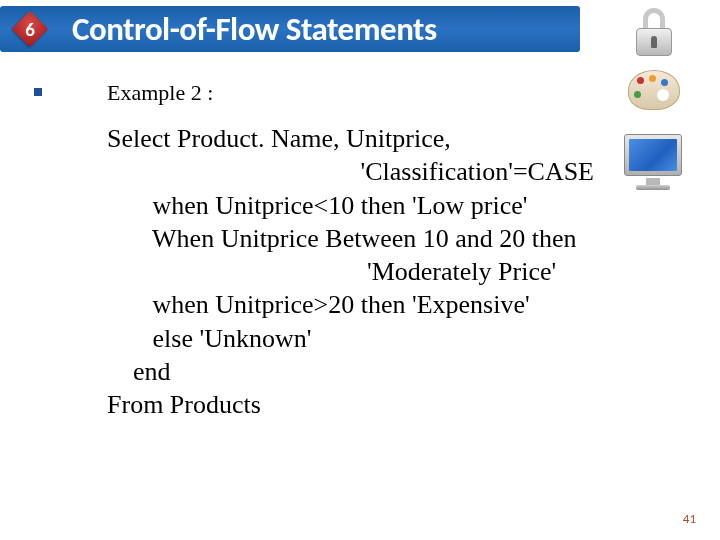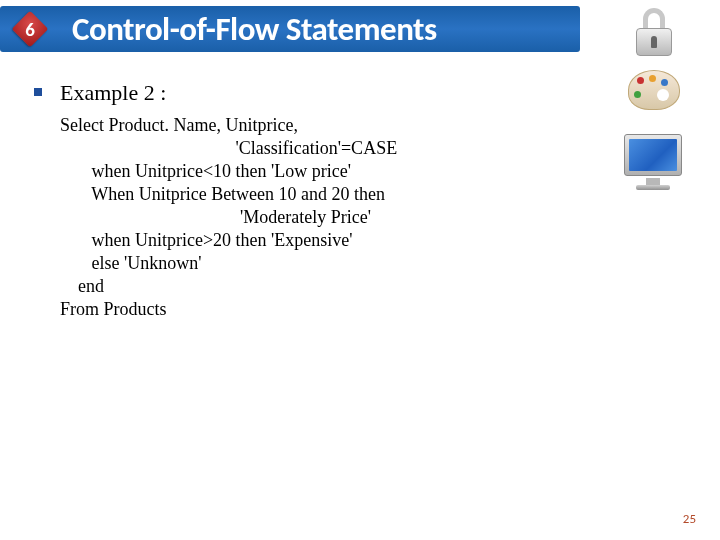--- a/index.html
+++ b/index.html
@@ -160,41 +160,42 @@
   }
   .content {
     position: absolute;
     top: 80px;
     left: 34px;
     width: 560px;
   }
   .bullet-row {
     display: flex;
     align-items: flex-start;
+    justify-content: space-between;
   }
   .bullet {
     width: 8px;
     height: 8px;
     background: #1f4e9b;
     margin-top: 8px;
     margin-right: 18px;
     flex-shrink: 0;
   }
   .example-label {
     font-family: 'Times New Roman', Times, serif;
     font-size: 22px;
     color: #000;
   }
   .code-block {
     font-family: 'Times New Roman', Times, serif;
-    font-size: 18px;
+    font-size: 26px;
     color: #000;
     line-height: 1.28;
     white-space: pre;
-    margin-top: 8px;
+    margin-top: 16px;
   }
   .page-number {
     position: absolute;
     bottom: 14px;
     right: 24px;
     font-size: 13px;
     color: #b34a2a;
     font-family: Calibri, Arial, sans-serif;
   }
 </style>
@@ -244,13 +245,13 @@
        When Unitprice Between 10 and 20 then
                                         'Moderately Price'
        when Unitprice&gt;20 then 'Expensive'
        else 'Unknown'
     end
 From Products</div>
     </div>
   </div>
 </div>
 
-<div class="page-number">25</div>
+<div class="page-number">41</div>
 
 </body></html>

